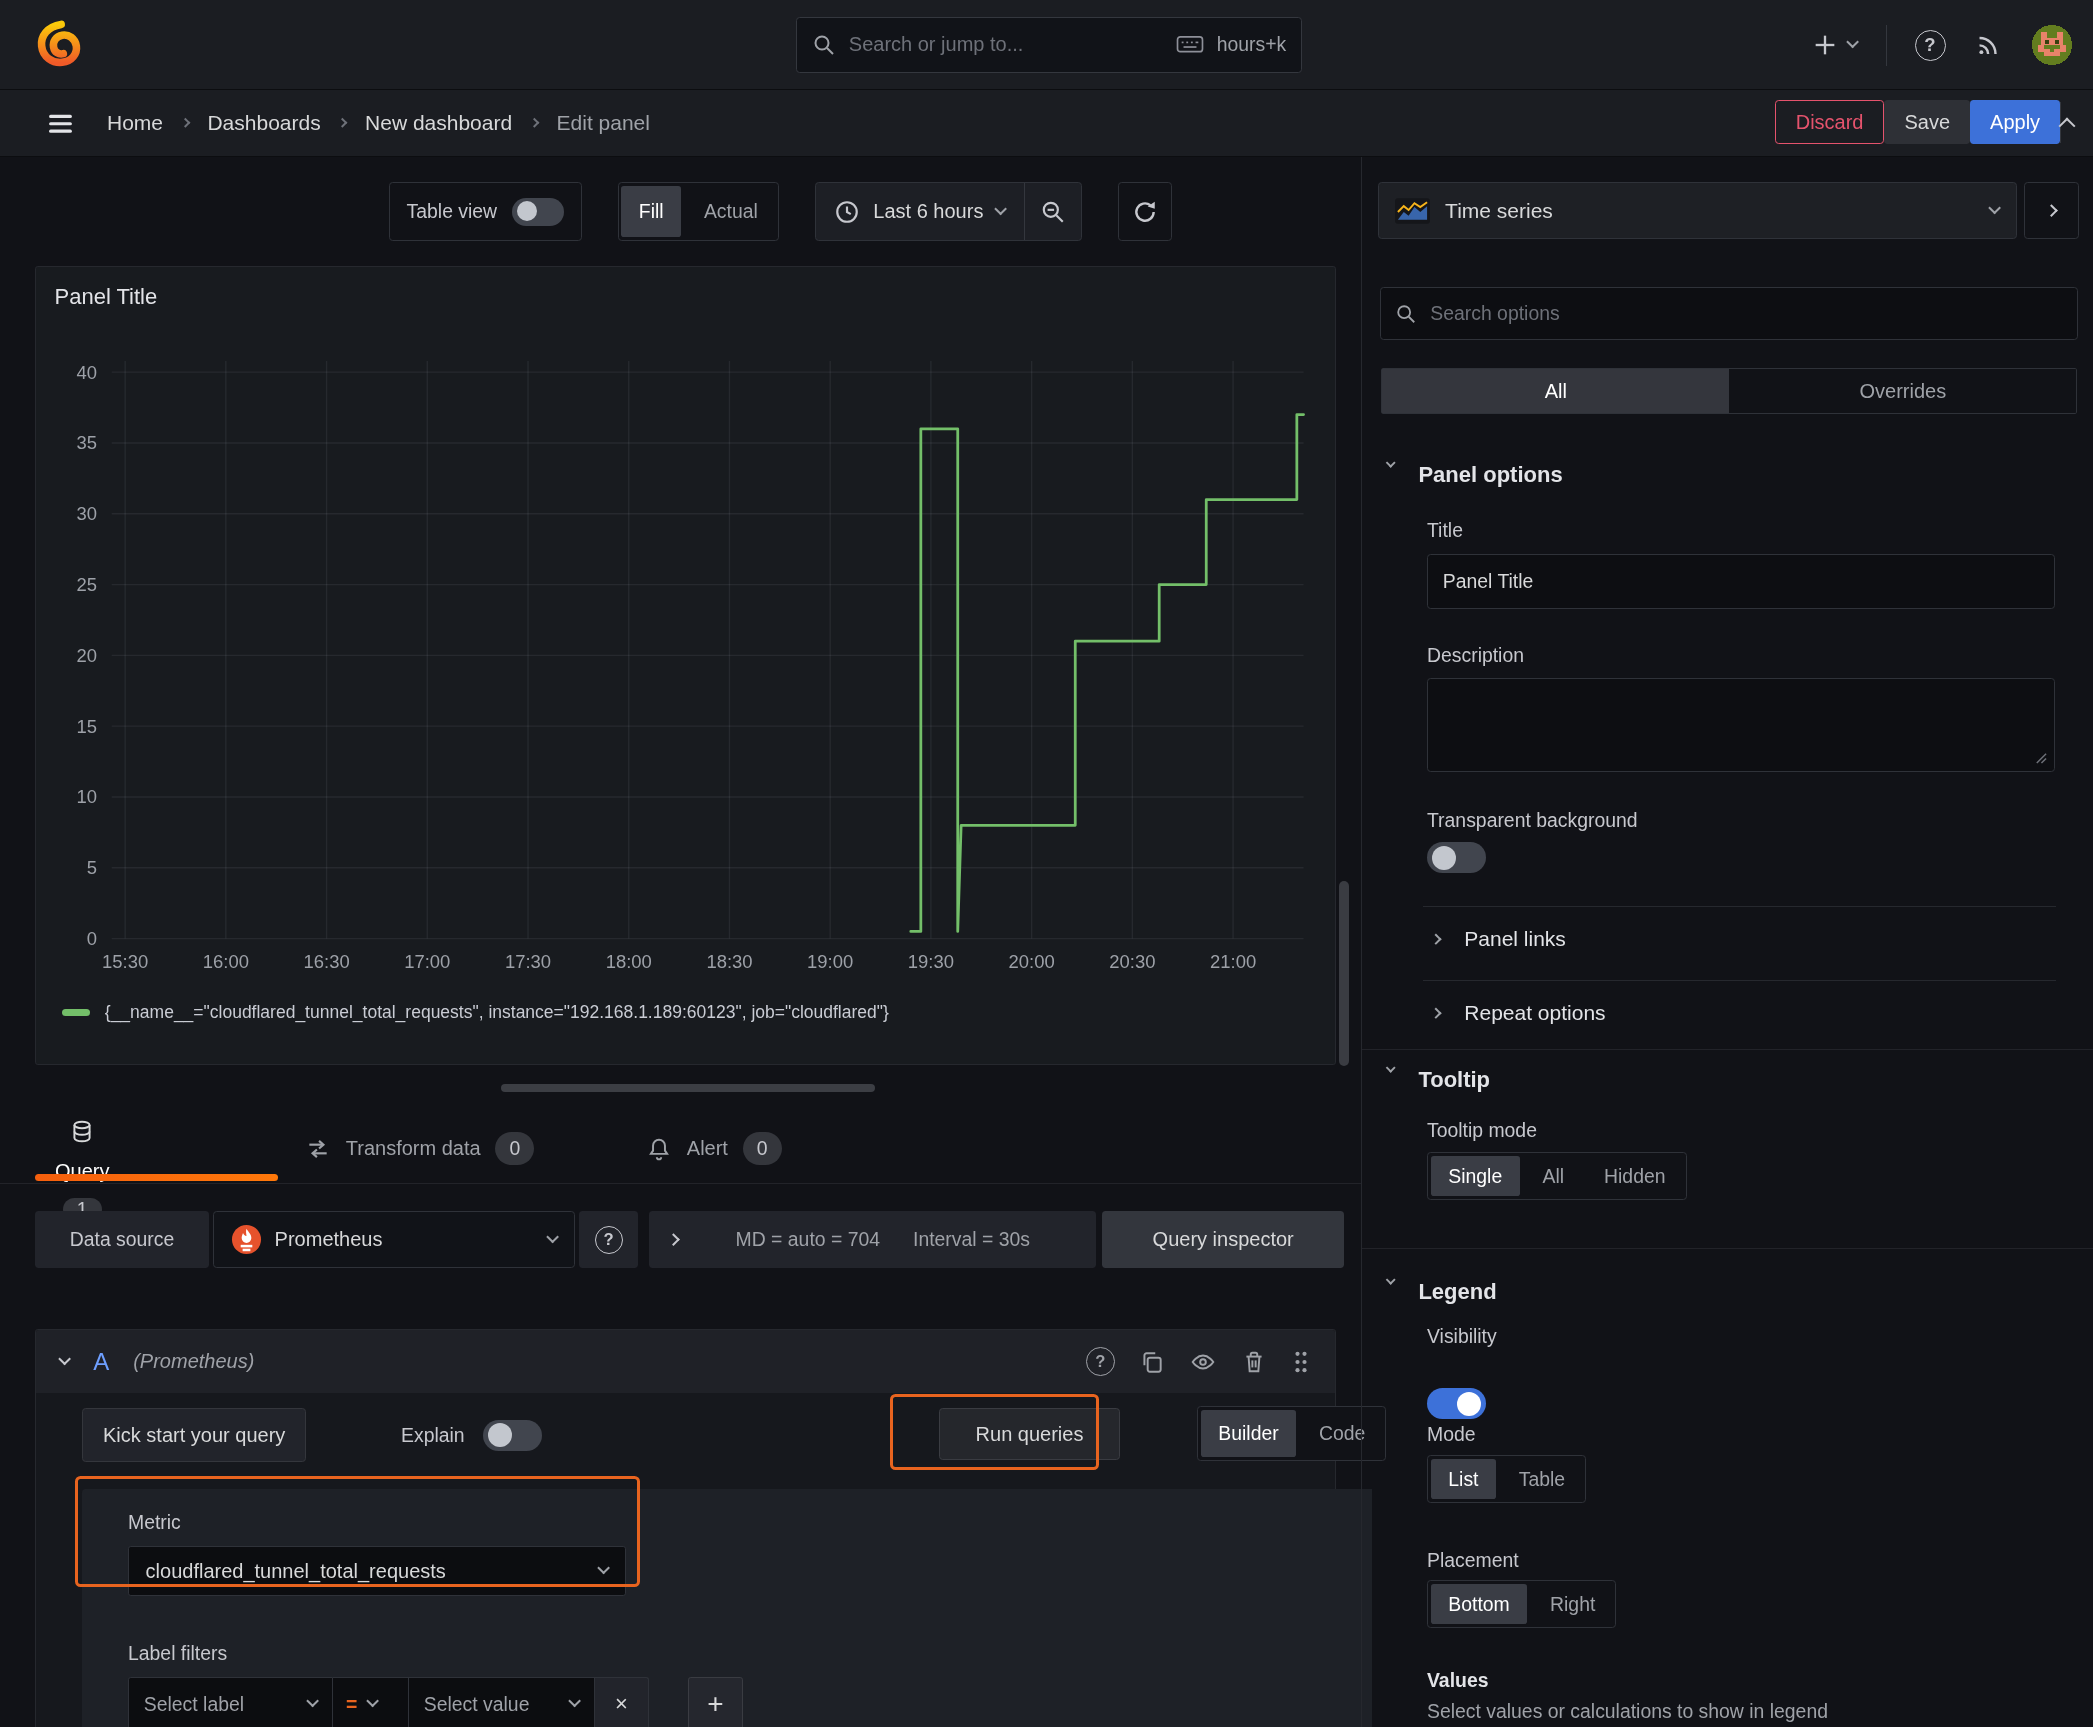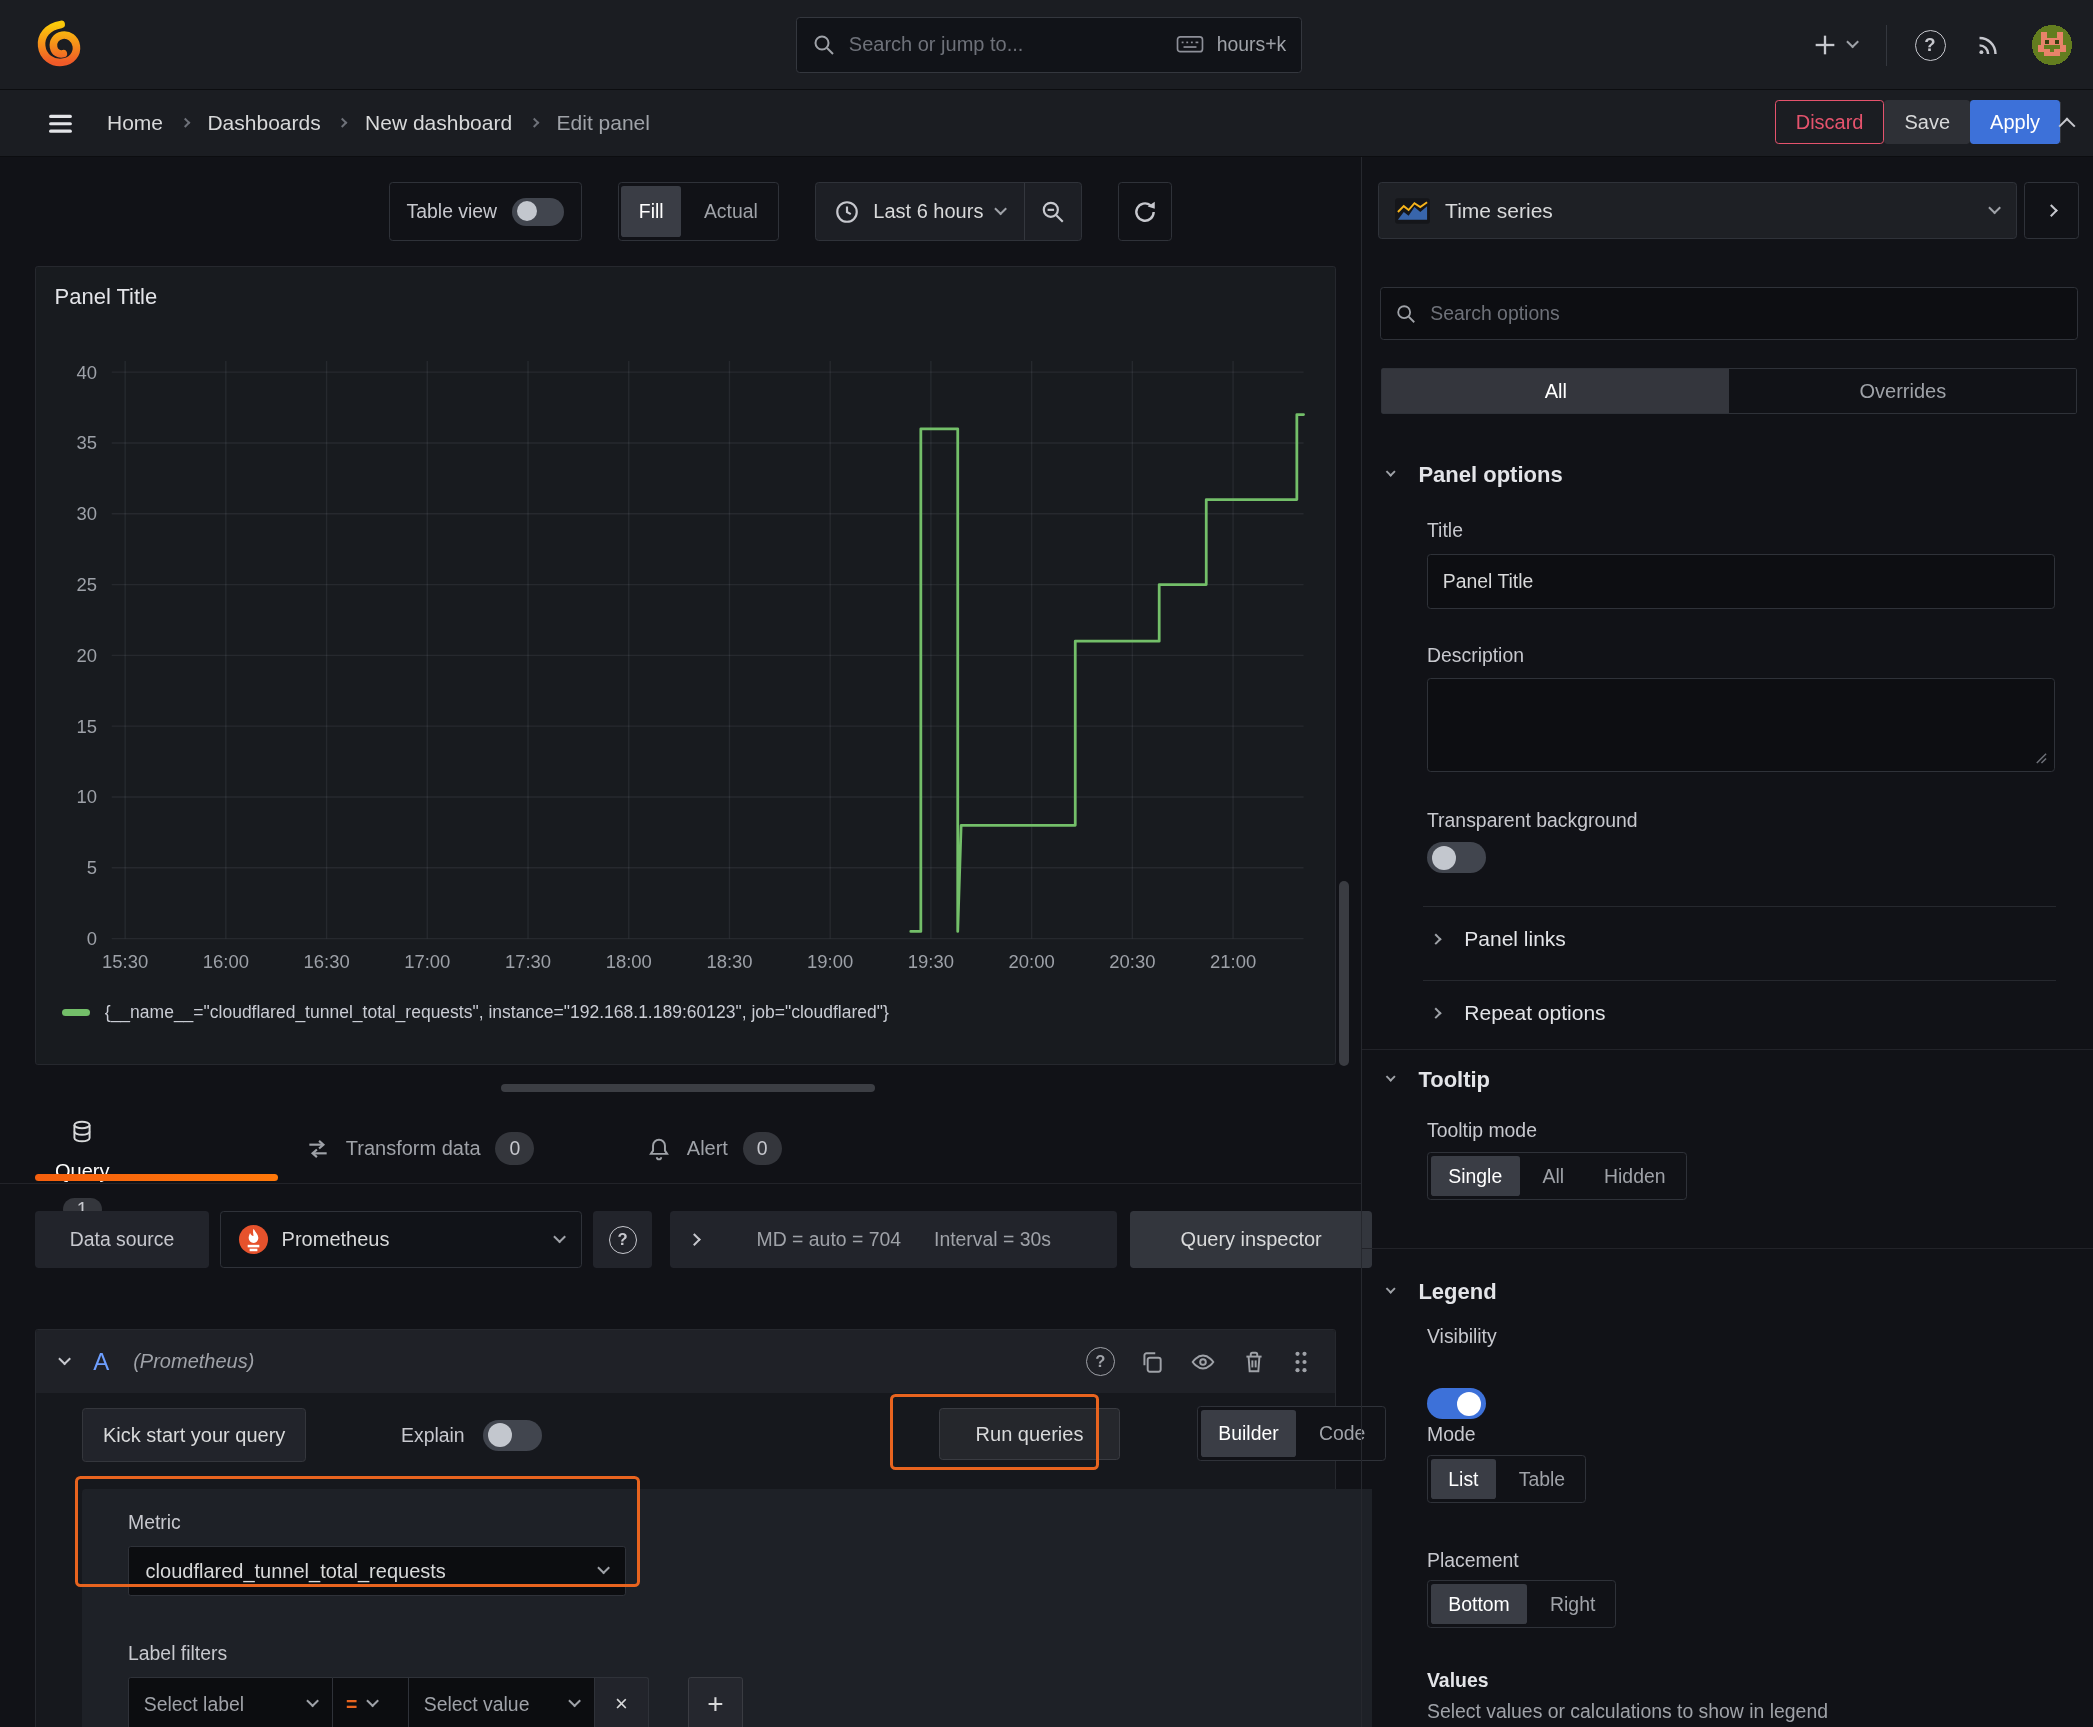--- a/index.html
+++ b/index.html
@@ -39,21 +39,21 @@
   .tog.sm::after { width:20px; height:20px; }
   .circle-q { width:31px; height:31px; border:1.8px solid currentColor; border-radius:50%;
               display:inline-flex; align-items:center; justify-content:center;
               font-size:18.5px; font-weight:bold; }
   .muted { color:#9fa2a8; }
   .faint { color:#6e7179; }
   svg.ic { display:block; }
   .divider-v { width:0.9px; background:#34373e; }
   .annotation { position:absolute; border:3.7px solid var(--orange); border-radius:5.5px;
                 pointer-events:none; }
-  .section-h { display:flex; align-items:center; gap:24px; color:#e3e4e8;
+  .section-h { display:flex; align-items:flex-start; gap:24px; color:#e3e4e8;
                font-size:22px; font-weight:bold; }
   .opt-label { color:#c7c8ce; font-size:19.4px; }
   .hline { position:absolute; height:0.9px; background:#26282e; }
 </style>
 </head>
 <body>
 
 <div class="app">
 
   <div class="abs" style="left:0;top:0;width:2093px;height:90px;background:#1b1d22;border-bottom:0.9px solid #0c0d10;">
@@ -276,21 +276,21 @@
           <path d="M12 3.5 a5.5 5.5 0 0 0-5.5 5.5 v4.5 L4.5 16.5 h15 L17.5 13.5 V9 A5.5 5.5 0 0 0 12 3.5z"></path>
           <path d="M10 19.5 a2 2 0 0 0 4 0"></path>
         </svg>
       </span>
       <span style="font-size:20px;">Alert</span>
       <span class="chip" style="width:39px;height:33px;border-radius:16.6px;background:#34363c;">0</span>
     </div>
     <div class="abs" style="left:35px;top:55px;width:243px;height:6.5px;border-radius:3.7px;background:linear-gradient(90deg,#f55f0d,var(--tabline));"></div>
   </div>
 
-  <div class="abs row" style="left:35px;top:1211px;height:57px;gap:11px;">
+  <div class="abs row" style="left:35px;top:1211px;height:57px;gap:4px;">
     <span class="chip" style="width:174px;height:57px;">Data source</span>
     <div class="row" style="width:362px;height:57px;background:#111318;border:0.9px solid #2f3239;border-radius:3.7px;padding:0 16.6px;gap:13px;">
       <span>
         <svg class="ic" width="31" height="31" viewBox="0 0 32 32">
           <circle cx="16" cy="16" r="15" fill="var(--prom)"></circle>
           <path fill="#fff" d="M16 5c2 3.5 5 5.5 5 9.5a5 5 0 0 1-10 0c0-2 .8-3.2 1.4-5.2 1 2 1.6 2.7 3.6 3.2-.2-3-1-4.5 0-7.5z"></path>
           <rect x="10" y="21.5" width="12" height="2.6" fill="#fff"></rect>
           <rect x="12" y="25.5" width="8" height="2.6" fill="#fff"></rect>
         </svg>
       </span>

